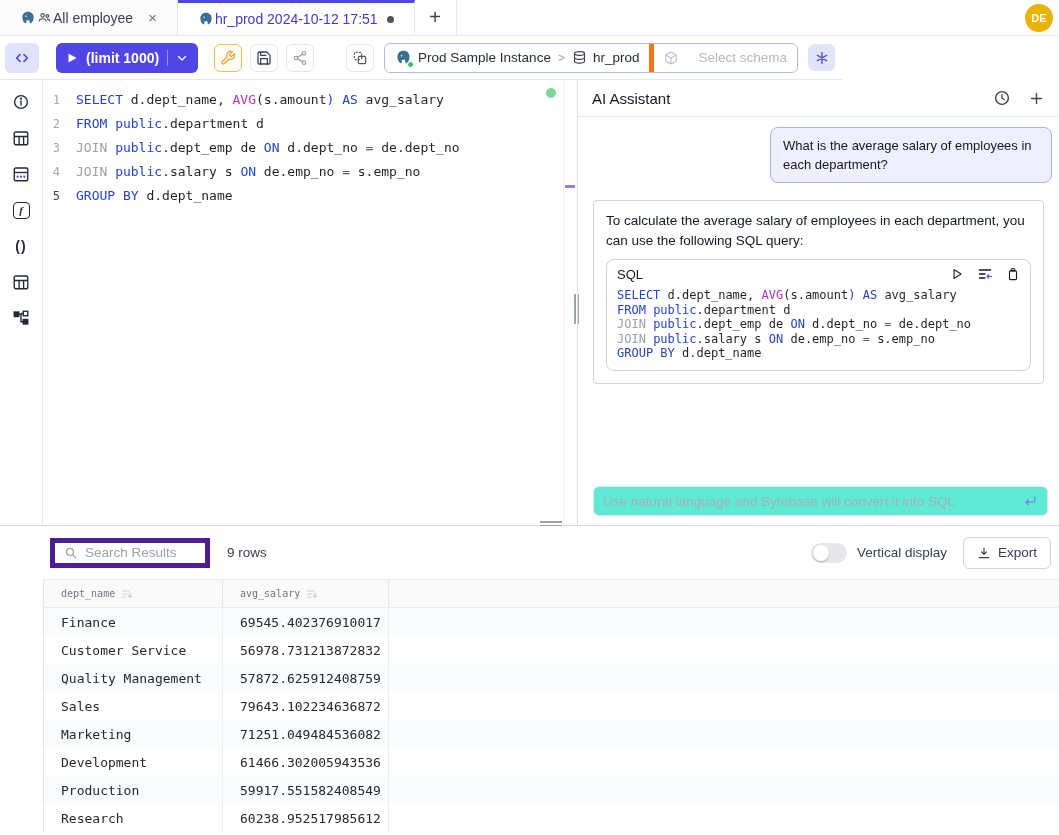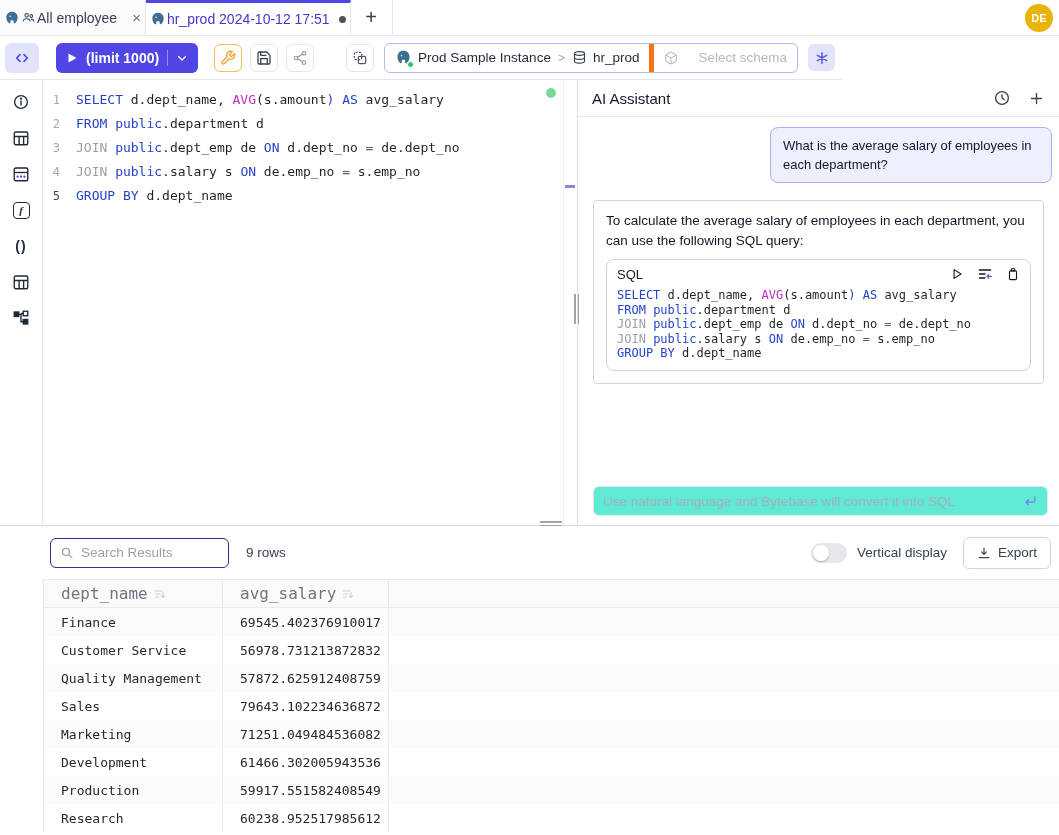--- a/index.html
+++ b/index.html
@@ -6,21 +6,21 @@
   html,body { background:#fff; }
   .app {
     position:relative; width:1059px; height:835px; overflow:hidden;
     background:#fff; font-family:"Liberation Sans", sans-serif; color:#1f2937;
   }
   svg { display:block; }
 
   
   .topbar { position:absolute; left:0; top:0; width:1059px; height:36px;
             border-bottom:1px solid #e5e7eb; display:flex; align-items:stretch; }
-  .tab { display:flex; align-items:center; gap:1px; padding:0 4px;
+  .tab { display:flex; align-items:center; gap:1px; padding:0 20px;
          border-right:1px solid #e5e7eb; cursor:pointer; }
   .tab-inactive { background:#fbfbfc; color:#374151; }
   .tab-inactive .tab-label { font-size:14px; color:#374151; }
   .tab-active { background:#fff; border-top:3px solid #4f46e5; padding-top:0; }
   .tab-active .tab-label { font-size:14px; color:#4338ca; }
   .tab-close { font-size:15px; color:#6b7280; margin-left:14px; line-height:1; }
   .dirty-dot { width:7px; height:7px; border-radius:50%; background:#52525b; margin-left:8px; }
   .tab-new { width:42px; display:flex; align-items:center; justify-content:center;
              border-right:1px solid #e5e7eb; color:#374151; font-size:20px; cursor:pointer; }
   .avatar { margin-left:auto; align-self:center; margin-right:6px;
@@ -123,40 +123,40 @@
   .ai-input input::placeholder { color:#a8aeb8; }
 
   
   .results { position:absolute; left:0; top:525px; width:1059px; height:310px;
              border-top:1px solid #d8dadf; background:#fff; }
   .h-handle { position:absolute; left:540px; top:-5px; width:22px; height:7px;
               display:flex; flex-direction:column; gap:2px; cursor:row-resize; }
   .h-handle span { height:1.5px; width:100%; background:#9ca3af; }
   .results-toolbar { height:53px; display:flex; align-items:center;
                      padding-left:50px; padding-right:8px; }
-  .search-box { width:179px; height:30px; border:1px solid #4c1d95; border-radius:6px;
+  .search-box { width:160px; height:30px; border:5px solid #4c1d95; border-radius:0;
                 display:flex; align-items:center; gap:7px; padding:0 9px; background:#fff; }
   .search-box input { flex:1; min-width:0; border:none; outline:none; font-size:13.5px;
                       font-family:"Liberation Sans", sans-serif; color:#1f2937; background:transparent; }
   .search-box input::placeholder { color:#9aa1ab; }
   .row-count { margin-left:17px; font-size:13.5px; color:#374151; }
   .results-right { margin-left:auto; display:flex; align-items:center; gap:10px; }
   .toggle { width:36px; height:20px; border-radius:10px; background:#e5e7eb;
             position:relative; cursor:pointer; }
   .toggle-knob { position:absolute; left:2px; top:2px; width:16px; height:16px;
                  border-radius:50%; background:#fff; box-shadow:0 1px 2px rgba(0,0,0,.25); }
   .toggle-label { font-size:13.5px; color:#374151; }
   .export-btn { margin-left:6px; height:32px; border:1px solid #d1d5db; border-radius:6px;
                 background:#fff; display:flex; align-items:center; gap:7px; padding:0 13px;
                 font-size:13.5px; color:#374151; cursor:pointer; }
 
   .table { margin-left:43px; border-left:1px solid #e5e7eb; }
   .t-head { display:flex; height:29px; background:#fafafa;
             border-top:1px solid #e9ecef; border-bottom:1px solid #e9ecef;
-            font-family:"DejaVu Sans Mono", monospace; font-size:16px; color:#6e7781; }
+            font-family:"DejaVu Sans Mono", monospace; font-size:10px; color:#6e7781; }
   .t-hcell { display:flex; align-items:center; gap:6px; padding-left:17px;
              border-right:1px solid #e5e7eb; }
   .t-hcell.c-dept { width:179px; }
   .t-hcell.c-sal { width:166px; }
   .t-hfill { flex:1; }
   .t-row { display:flex; height:28px; font-family:"DejaVu Sans Mono", monospace;
            font-size:13px; color:#24292f; }
   .t-row:nth-child(odd) { background:#fafbfc; }
   .t-cell { display:flex; align-items:center; padding-left:17px;
             border-right:1px solid #eceef1; white-space:pre; }

